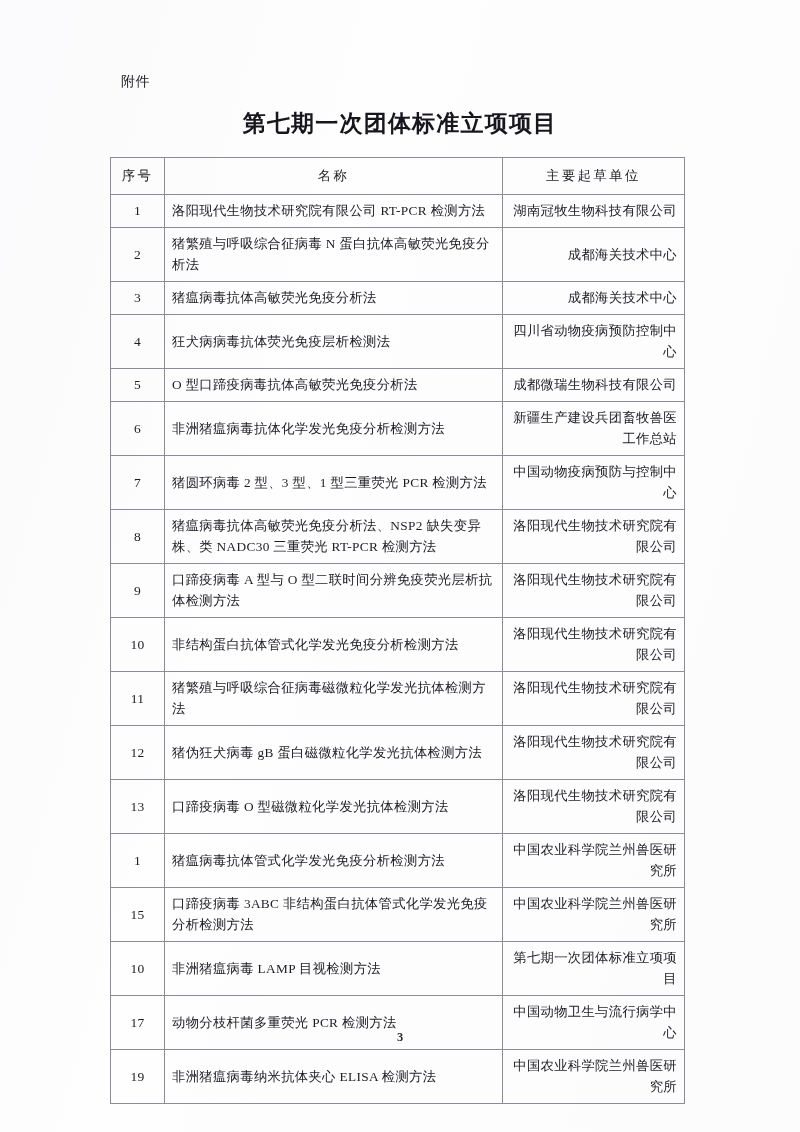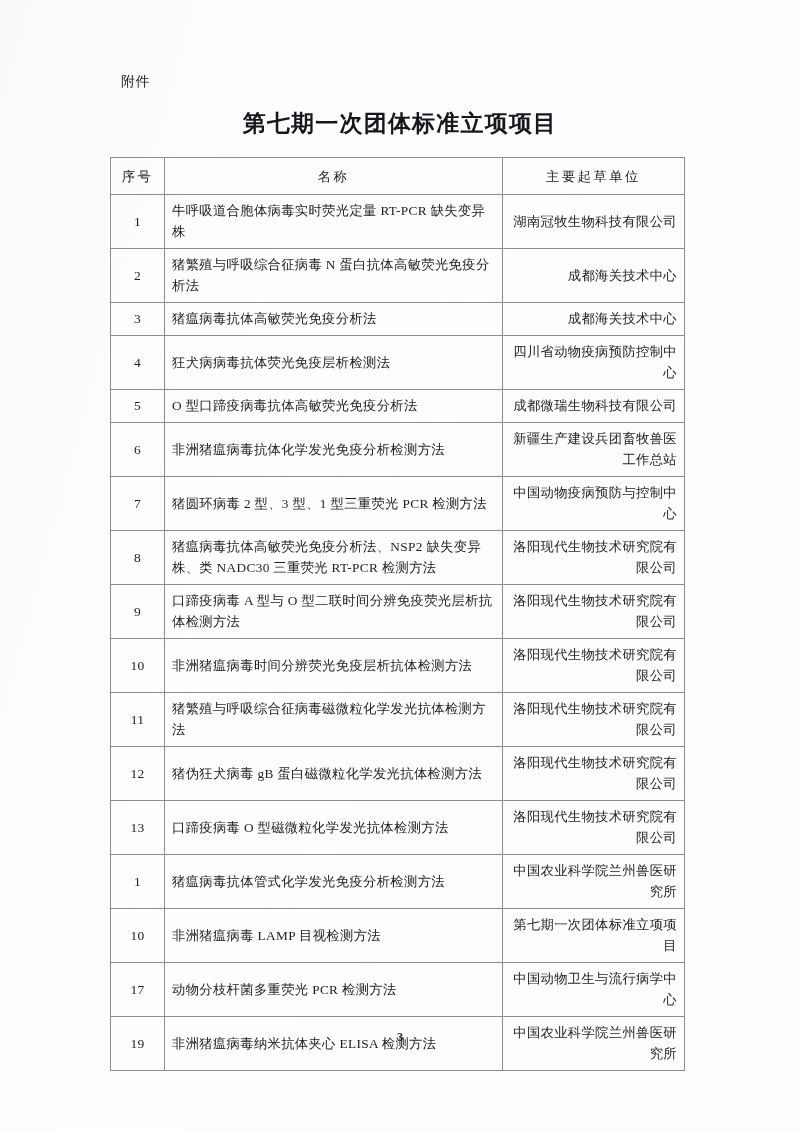--- a/index.html
+++ b/index.html
@@ -78,20 +78,21 @@
     line-height: 21px;
     letter-spacing: 0.35px;
     font-weight: normal;
   }
   table.project-table thead th {
     text-align: center;
     height: 24px;
     padding-top: 6px;
     padding-bottom: 6px;
     letter-spacing: 2.5px;
+    font-family: Liberation Mono, monospace;
   }
   col.c-index { width: 54px; }
   col.c-name  { width: 338px; }
   col.c-org   { width: 182px; }
 
   td.idx {
     text-align: center;
     font-family: "Liberation Serif", "DejaVu Serif", serif;
     font-size: 13.5px;
     letter-spacing: 0;
@@ -134,21 +135,21 @@
       <thead>
         <tr>
           <th>序号</th>
           <th>名称</th>
           <th>主要起草单位</th>
         </tr>
       </thead>
       <tbody id="table-body">
           <tr>
             <td class="idx">1</td>
-            <td class="name">牛呼吸道合胞体病毒实时荧光定量 RT-PCR 缺失变异株</td>
+            <td class="name">洛阳现代生物技术研究院有限公司 RT-PCR 检测方法</td>
             <td class="org">湖南冠牧生物科技有限公司</td>
           </tr>
           <tr>
             <td class="idx">2</td>
             <td class="name">猪繁殖与呼吸综合征病毒 N 蛋白抗体高敏荧光免疫分析法</td>
             <td class="org">成都海关技术中心</td>
           </tr>
           <tr>
             <td class="idx">3</td>
             <td class="name">猪瘟病毒抗体高敏荧光免疫分析法</td>
@@ -179,21 +180,21 @@
             <td class="name">猪瘟病毒抗体高敏荧光免疫分析法、NSP2 缺失变异株、类 NADC30 三重荧光 RT-PCR 检测方法</td>
             <td class="org">洛阳现代生物技术研究院有限公司</td>
           </tr>
           <tr>
             <td class="idx">9</td>
             <td class="name">口蹄疫病毒 A 型与 O 型二联时间分辨免疫荧光层析抗体检测方法</td>
             <td class="org">洛阳现代生物技术研究院有限公司</td>
           </tr>
           <tr>
             <td class="idx">10</td>
-            <td class="name">非洲猪瘟病毒时间分辨荧光免疫层析抗体检测方法</td>
+            <td class="name">非结构蛋白抗体管式化学发光免疫分析检测方法</td>
             <td class="org">洛阳现代生物技术研究院有限公司</td>
           </tr>
           <tr>
             <td class="idx">11</td>
             <td class="name">猪繁殖与呼吸综合征病毒磁微粒化学发光抗体检测方法</td>
             <td class="org">洛阳现代生物技术研究院有限公司</td>
           </tr>
           <tr>
             <td class="idx">12</td>
             <td class="name">猪伪狂犬病毒 gB 蛋白磁微粒化学发光抗体检测方法</td>
@@ -203,20 +204,25 @@
             <td class="idx">13</td>
             <td class="name">口蹄疫病毒 O 型磁微粒化学发光抗体检测方法</td>
             <td class="org">洛阳现代生物技术研究院有限公司</td>
           </tr>
           <tr>
             <td class="idx">1</td>
             <td class="name">猪瘟病毒抗体管式化学发光免疫分析检测方法</td>
             <td class="org">中国农业科学院兰州兽医研究所</td>
           </tr>
           <tr>
+            <td class="idx">15</td>
+            <td class="name">口蹄疫病毒 3ABC 非结构蛋白抗体管式化学发光免疫分析检测方法</td>
+            <td class="org">中国农业科学院兰州兽医研究所</td>
+          </tr>
+          <tr>
             <td class="idx">10</td>
             <td class="name">非洲猪瘟病毒 LAMP 目视检测方法</td>
             <td class="org">第七期一次团体标准立项项目</td>
           </tr>
           <tr>
             <td class="idx">17</td>
             <td class="name">动物分枝杆菌多重荧光 PCR 检测方法</td>
             <td class="org">中国动物卫生与流行病学中心</td>
           </tr>
           <tr>

